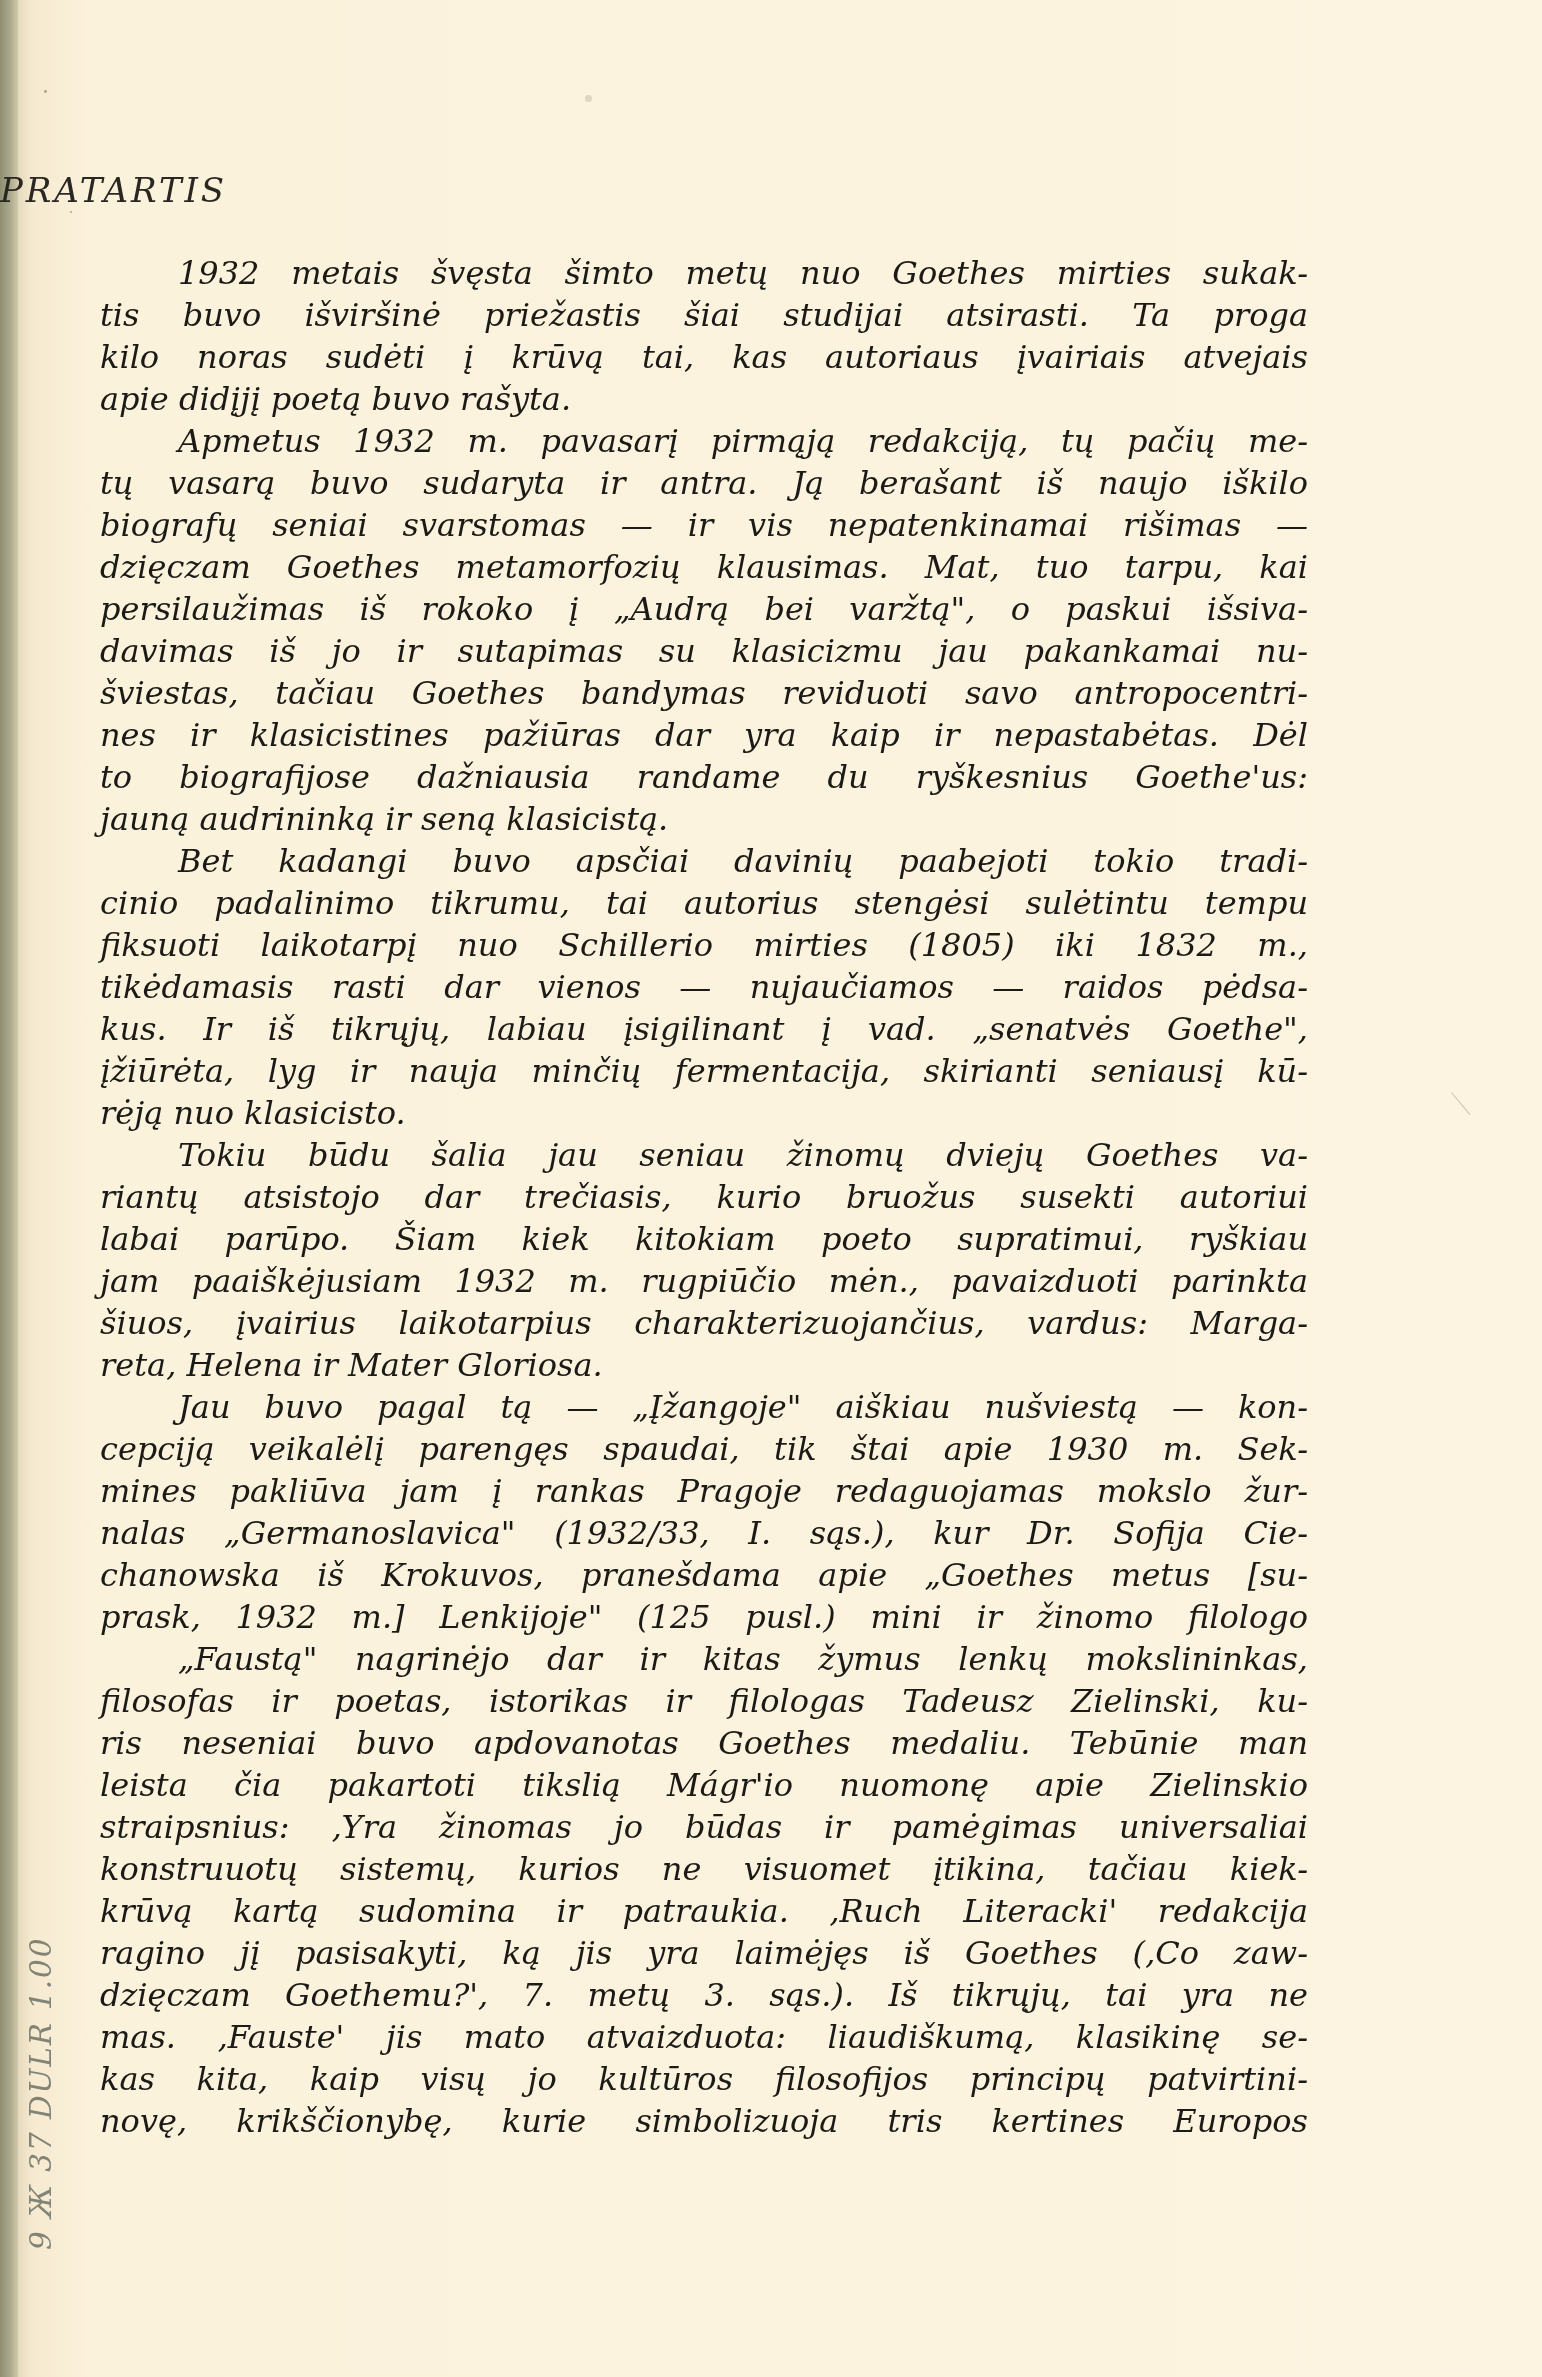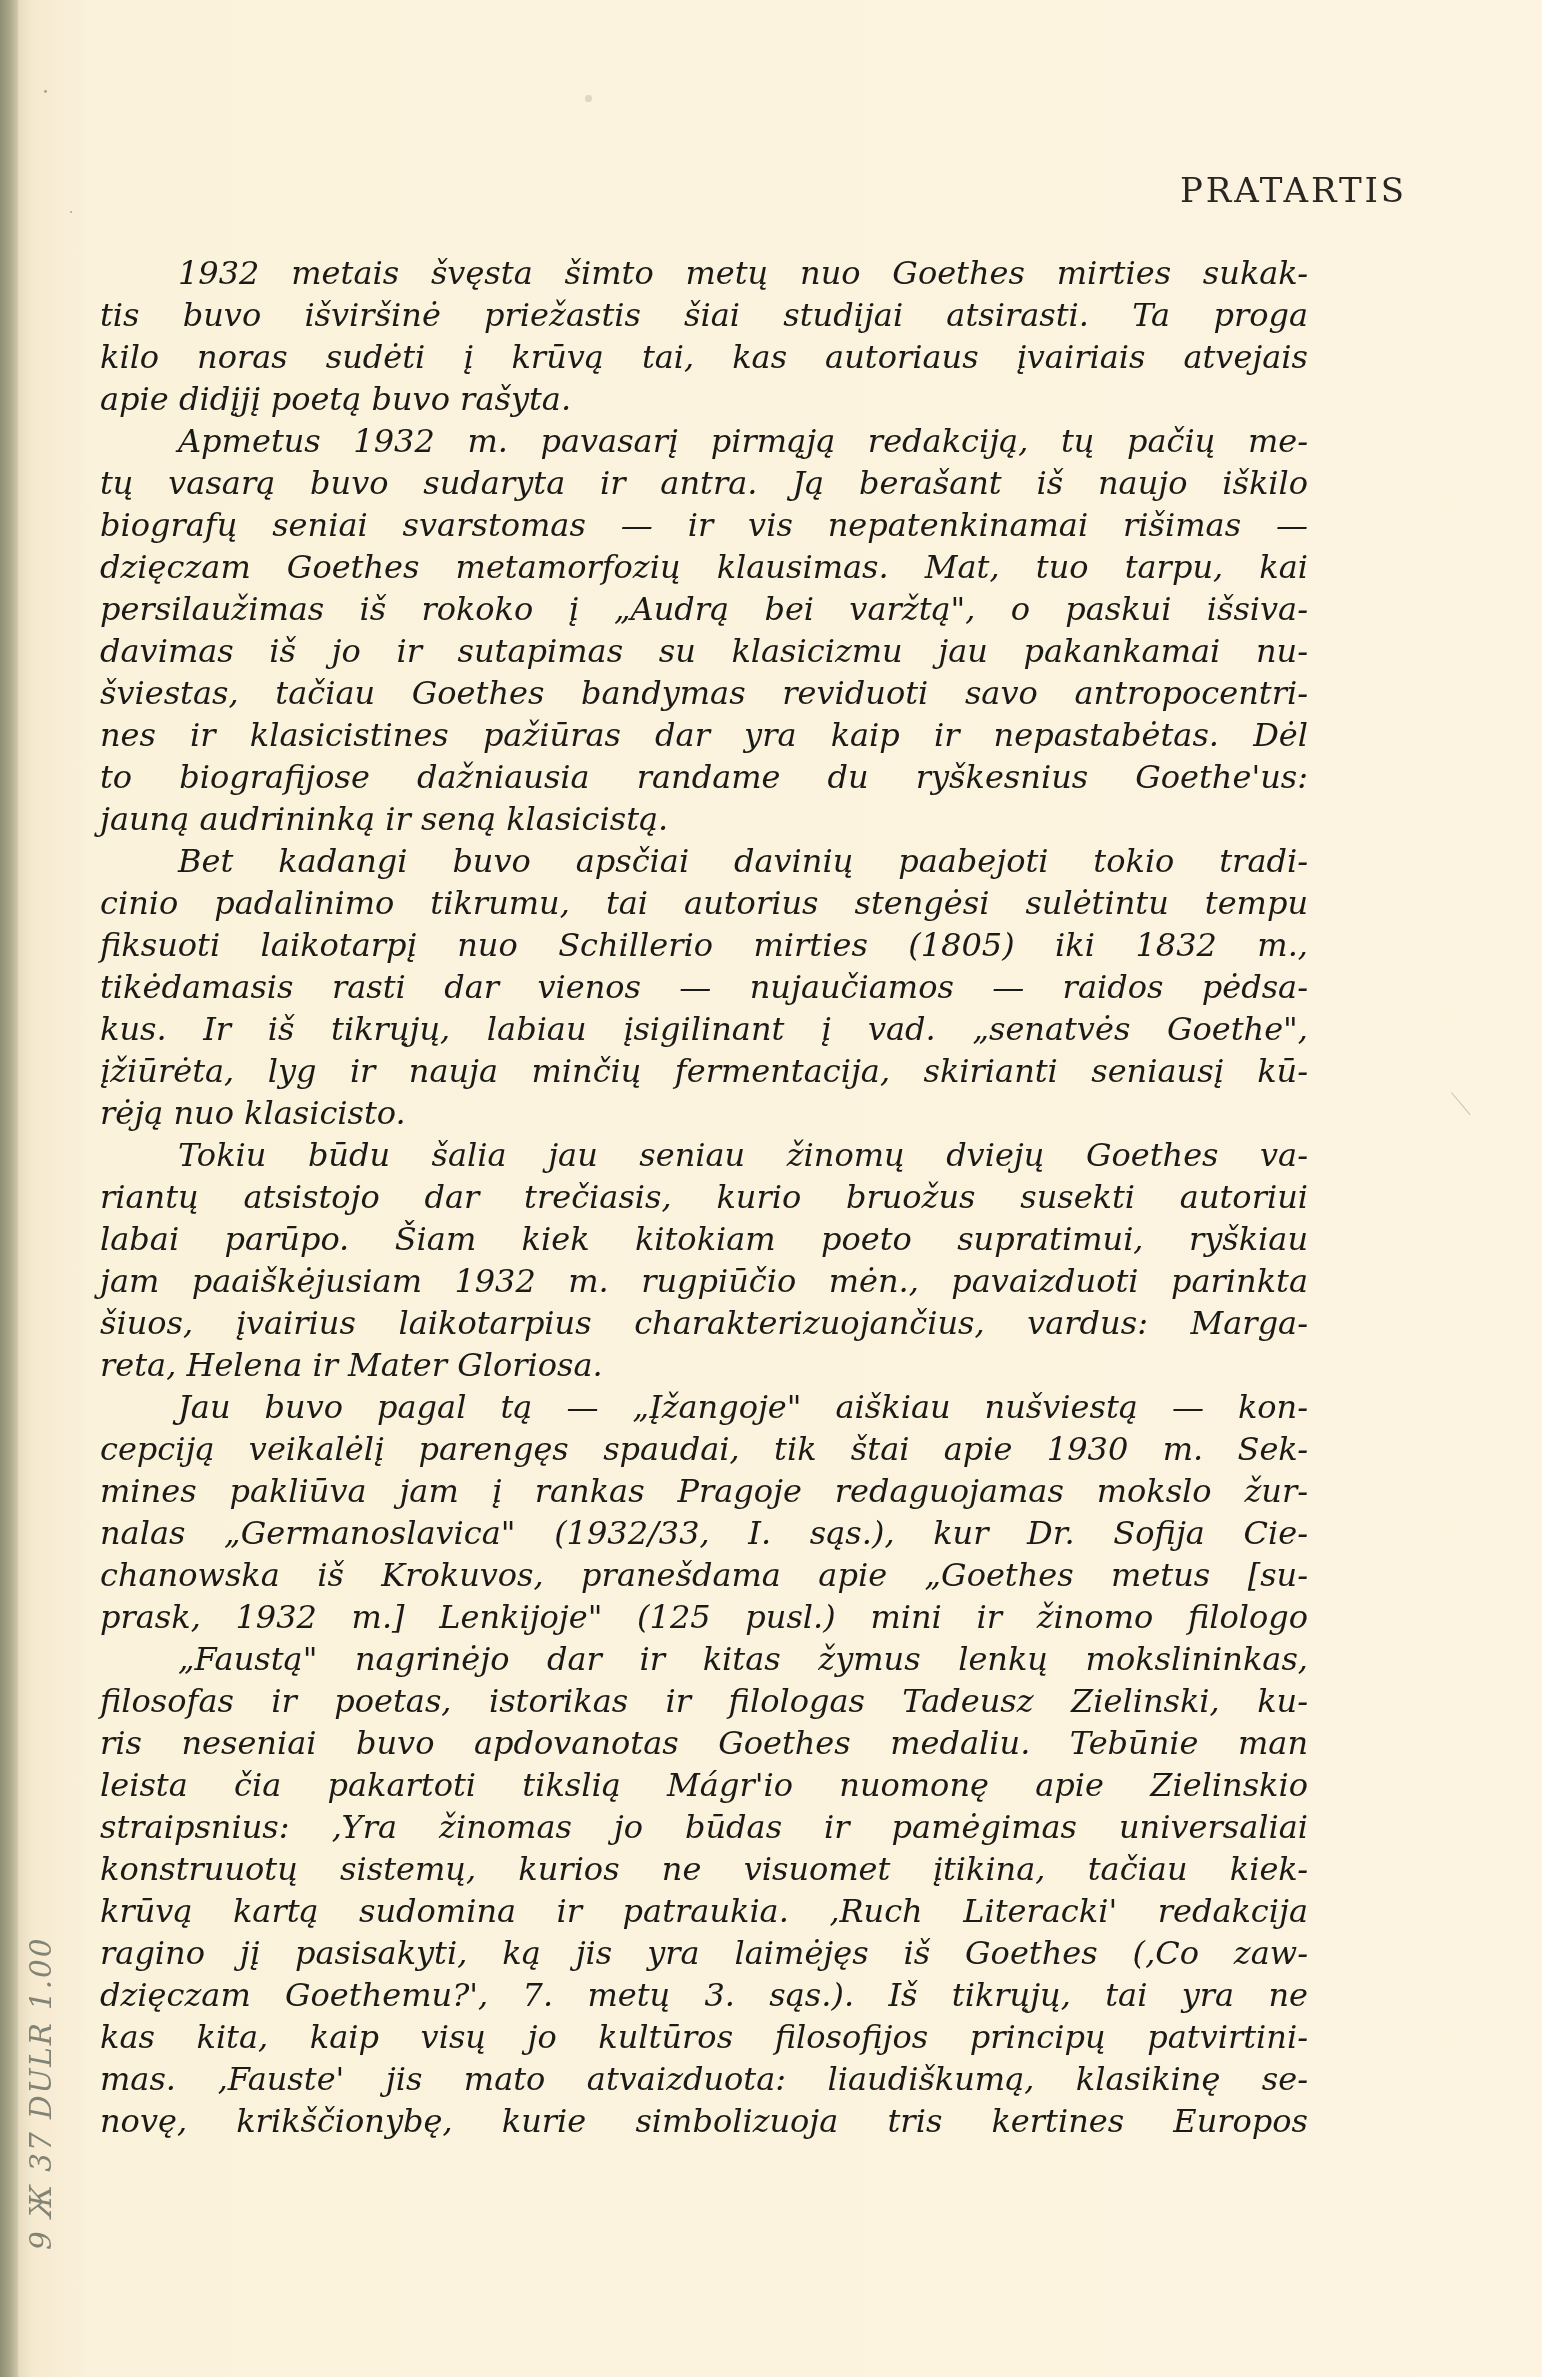--- a/index.html
+++ b/index.html
@@ -19,21 +19,22 @@
     background: linear-gradient(90deg, #9a9a7c 0px, #b8b394 6.7px, #a19d80 13.3px, #e7dcc0 19px, #f6ead0 33px, #fbf2dc 95px, #fcf4e0 100%);
   }
   .spine-shadow {
     position: absolute; left: 0; top: 0; width: 16px; height: 2522px;
     background: linear-gradient(90deg, #8e8f72, #aaa78a 60%, #c9c1a2);
   }
   .title {
     position: absolute;
     left: 0; width: 1407px;
     top: 170px;
-    text-align: right;
+    text-align: left;
+    font-style: italic;
     font-size: 34px;
     letter-spacing: 2.9px;
     color: #2a2723;
   }
   .body-text {
     position: absolute;
     left: 86px;
     top: 252px;
     width: 1208px;
     font-style: italic;
@@ -115,22 +116,22 @@
       <span class="line">prask, 1932 m.] Lenkijoje" (125 pusl.) mini ir žinomo filologo</span>
       <span class="line indent">„Faustą" nagrinėjo dar ir kitas žymus lenkų mokslininkas,</span>
       <span class="line">filosofas ir poetas, istorikas ir filologas Tadeusz Zielinski, ku-</span>
       <span class="line">ris neseniai buvo apdovanotas Goethes medaliu.  Tebūnie man</span>
       <span class="line">leista čia pakartoti tikslią Mágr'io nuomonę  apie Zielinskio</span>
       <span class="line">straipsnius: ‚Yra žinomas jo būdas ir pamėgimas universaliai</span>
       <span class="line">konstruuotų sistemų, kurios ne visuomet įtikina, tačiau kiek-</span>
       <span class="line">krūvą kartą sudomina ir patraukia.  ‚Ruch Literacki' redakcija</span>
       <span class="line">ragino jį pasisakyti, ką jis yra laimėjęs iš Goethes (‚Co zaw-</span>
       <span class="line">dzięczam Goethemu?', 7. metų 3. sąs.).  Iš tikrųjų, tai yra ne</span>
+      <span class="line">mas.  ‚Fauste' jis mato atvaizduota: liaudiškumą, klasikinę se-</span>
       <span class="line">kas kita, kaip visų jo kultūros filosofijos principų patvirtini-</span>
-      <span class="line">mas.  ‚Fauste' jis mato atvaizduota: liaudiškumą, klasikinę se-</span>
       <span class="line">novę, krikščionybę,  kurie simbolizuoja tris kertines Europos</span>
     </div>
 
   <div class="marginalia">9 Ж 37 DULR 1.00</div>
 
   <div class="speck" style="left:44px;top:90px;width:2.9px;height:2.9px;"></div>
   <div class="speck" style="left:70px;top:211px;width:2.4px;height:2.4px;"></div>
   <div class="speck" style="left:585px;top:95px;width:6.7px;height:6.7px;opacity:0.25;"></div>
   <div class="stroke-mark" style="left:1460px;top:1089px;transform:rotate(-40deg);"></div>
 

